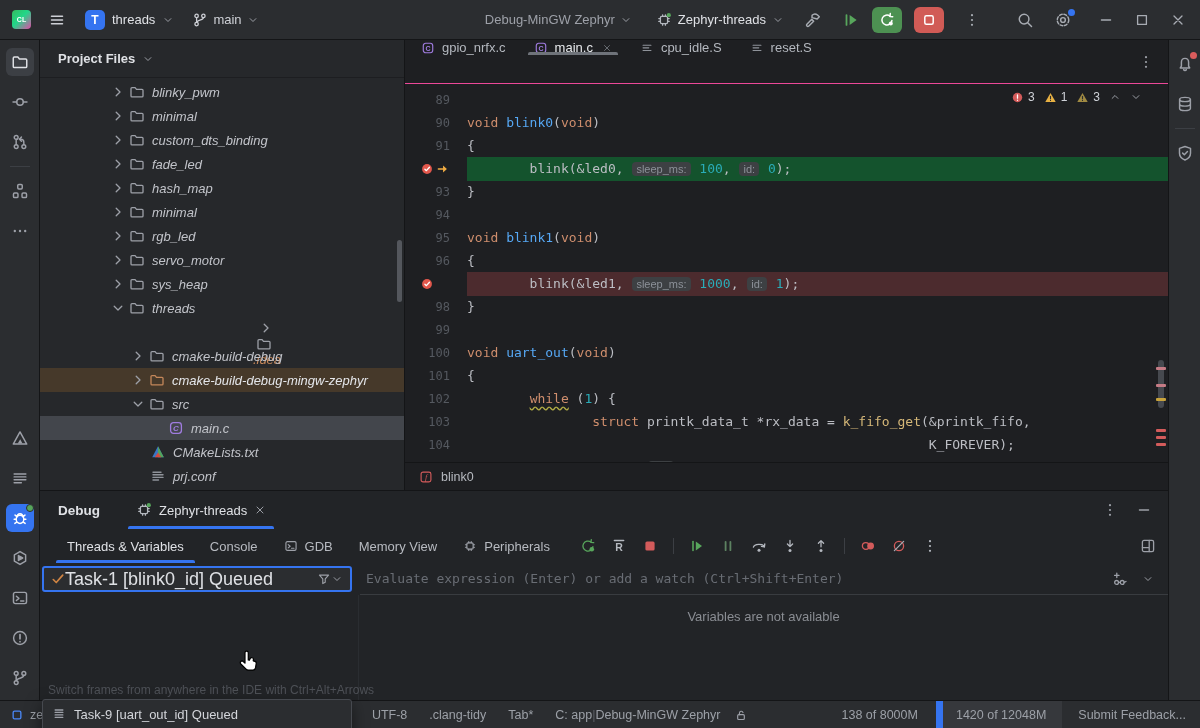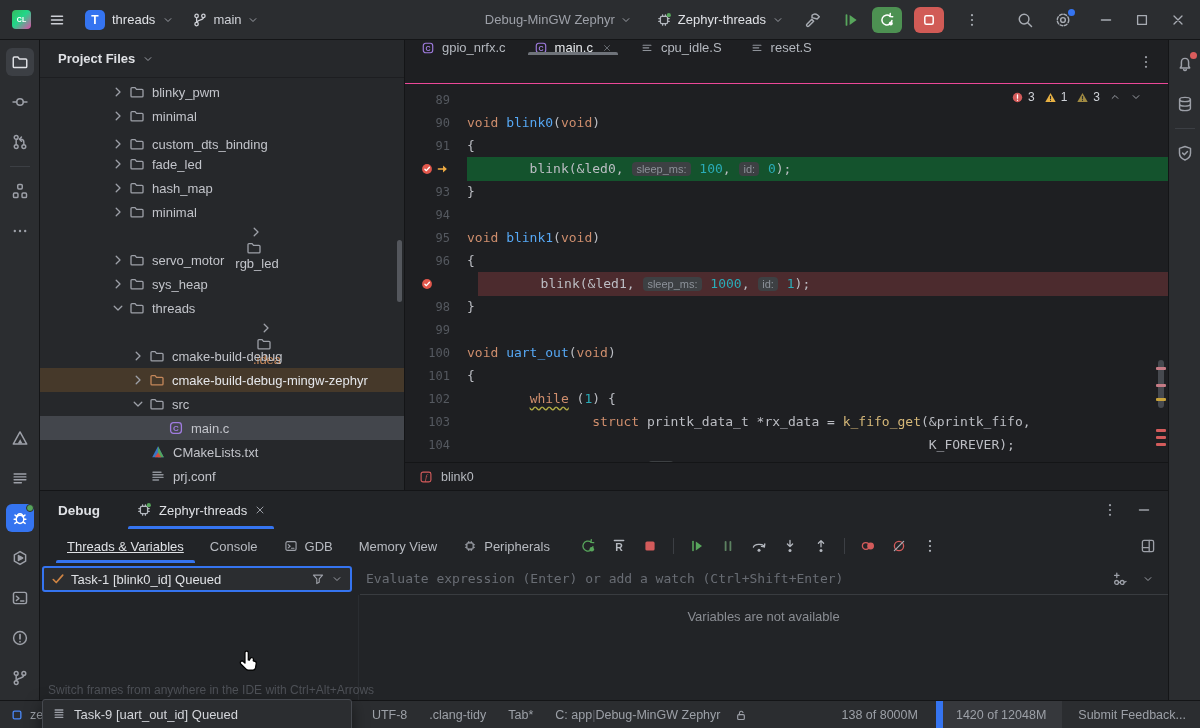--- a/index.html
+++ b/index.html
@@ -48,21 +48,21 @@
   .dot-green { position:absolute; top:0px; right:0px; width:8px; height:8px; border-radius:50%; background:#57a55c; border:1.5px solid #2b2d30; }
 
   .center { flex:1; display:flex; flex-direction:column; min-width:0; }
   .upper { height:450px; display:flex; flex:none; min-width:0; }
 
   
   .project-panel { width:365px; flex:none; background:#26282b; border-right:1px solid #141517;
     display:flex; flex-direction:column; position:relative; }
   .panel-header { height:38px; display:flex; align-items:center; padding-left:18px; gap:7px;
     color:#dfe1e5; font-size:13px; font-weight:700; border-bottom:1px solid #1d1e21; }
-  .tree { flex:1; overflow:hidden; padding-top:2px; }
+  .tree { flex:1; overflow:hidden; padding-top:2px;font-style:italic; }
   .tree-row { height:24px; display:flex; align-items:center; font-size:13px; color:#c2c4ca; white-space:nowrap; }
   .tree-row .chev { color:#9da0a8; margin-right:3px; }
   .tree-row .ficon { margin-right:7px; color:#9da0a8; }
   .tree-row .lbl { }
   .tree-row.row-selected { background:#43464c; }
   .tree-row.row-excluded { background:#46392a; }
   .tree-row.row-excluded .lbl { color:#e4e6ea; }
   .t-orange { color:#c4875a; }
   .tree-scroll { position:absolute; right:2px; top:200px; width:5px; height:62px; background:#54575d; border-radius:3px; }
 
@@ -77,21 +77,21 @@
   .tabs-kebab { margin-left:auto; align-self:center; margin-right:14px; color:#9da0a8; }
 
   .code-wrap { flex:1; position:relative; overflow:hidden; padding-top:4px;
     font-family:"DejaVu Sans Mono", monospace; font-size:13px; }
   .code-row { height:23px; display:flex; align-items:center; }
   .gutter { width:62px; flex:none; display:flex; align-items:center; justify-content:flex-end;
     padding-right:17px; color:#555960; font-size:12px; }
   .gutter.gut-bp { justify-content:flex-start; padding-left:15px; gap:3px; }
   .codetext { flex:1; white-space:pre; line-height:23px; color:#bcbec4; min-width:0; }
   .code-row.row-exec .codetext { background:#14532d; }
-  .code-row.row-bp .codetext { background:#4c2b2e;margin-left:11px; }
+  .code-row.row-bp .codetext { background:#4c2b2e; }
   .tk-kw { color:#cf8e6d; } .tk-fn { color:#56a8f5; } .tk-fny { color:#d5b778; }
   .tk-num { color:#2aacb8; } .tk-str { color:#6aab73; } .tk-pl { color:#bcbec4; }
   .tk-hint { background:#3d4043; color:#8c9199; border-radius:4px; padding:1px 4px;
     font-size:11px; font-family:"Liberation Sans", sans-serif; margin:0 1px; }
   .sqg { text-decoration:underline; text-decoration-style:wavy; text-decoration-color:#b3ae45; text-underline-offset:3px; }
 
   .inspections { position:absolute; top:6px; right:26px; display:flex; align-items:center; gap:9px;
     font-size:12px; color:#cfd2d8; font-family:"Liberation Sans", sans-serif; }
   .insp-item { display:flex; align-items:center; gap:4px; }
 
@@ -108,33 +108,33 @@
   .dbg-row1 { height:38px; flex:none; display:flex; align-items:stretch; padding-left:18px; }
   .dbg-title { align-self:center; font-size:13.5px; font-weight:700; color:#dfe1e5; margin-right:26px; }
   .dbg-session-tab { display:flex; align-items:center; gap:7px; padding:0 10px; position:relative;
     color:#dfe1e5; font-size:13px; }
   .dbg-session-tab::after { content:""; position:absolute; left:2px; right:2px; bottom:0; height:3px;
     background:#3574f0; border-radius:2px 2px 0 0; }
   .dbg-row1-right { margin-left:auto; display:flex; align-items:center; gap:18px; margin-right:16px; color:#9da0a8; }
 
   .dbg-row2 { height:34px; flex:none; display:flex; align-items:stretch; padding-left:14px; font-size:13px; }
   .dtab { display:flex; align-items:center; gap:7px; padding:0 13px; color:#b7bac0; position:relative; }
-  .dtab.active { color:#dfe1e5;text-decoration:underline; }
+  .dtab.active { color:#dfe1e5; }
   .dtab.active::after { content:""; position:absolute; left:2px; right:2px; bottom:0; height:3px;
     background:#3574f0; border-radius:2px 2px 0 0; }
   .dtab .ic { color:#9da0a8; }
   .dbg-toolbar { display:flex; align-items:center; gap:9px; margin-left:14px; }
   .tool-btn { width:22px; height:22px; display:flex; align-items:center; justify-content:center;
     color:#b4b8bf; border-radius:4px; }
   .tool-div { width:1px; height:16px; background:#3c3f44; margin:0 3px; }
   .dbg-row2-right { margin-left:auto; margin-right:12px; align-self:center; color:#9da0a8; }
 
   .dbg-row3 { height:32px; flex:none; display:flex; align-items:center; padding-left:2px; }
   .thread-combo { width:310px; height:26px; flex:none; background:#2b2d30; border:2px solid #3574f0;
-    border-radius:3px; display:flex; align-items:center; gap:6px; padding:0 7px; font-size:13px; color:#dfe1e5; }
+    border-radius:3px; display:flex; align-items:center; gap:0; padding:0 7px; font-size:18px; color:#dfe1e5; }
   .thread-combo .lbl { flex:1; white-space:nowrap; overflow:hidden; }
   .evaluate { flex:1; height:100%; margin-left:8px; border-bottom:1px solid #393c40;
     display:flex; align-items:center; gap:14px; padding:0 14px 0 6px; }
   .evaluate .ph { flex:1; font-family:"DejaVu Sans Mono", monospace; font-size:13px; color:#696d74; white-space:nowrap; overflow:hidden; }
   .evaluate .ic { color:#9da0a8; }
 
   .dbg-content { flex:1; position:relative; min-height:0; }
   .vars-region { position:absolute; left:318px; right:0; top:0; bottom:0; border-left:1px solid #2a2d31;
     display:flex; align-items:flex-start; justify-content:center; }
   .vars-msg { margin-top:14px; font-size:13px; color:#8a8d93; }
@@ -431,21 +431,21 @@
                     <path d="M6.2 4.2L10 8l-3.8 3.8"></path>
                   </svg>
                 </span>
                 <span class="ic ficon">
                   <svg viewBox="0 0 16 16" fill="none" stroke="currentColor" stroke-width="1.3" stroke-linecap="round" stroke-linejoin="round">
                     <path d="M2 4.6c0-.6.4-1 1-1h3.1l1.4 1.7H13c.6 0 1 .4 1 1v5.6c0 .6-.4 1-1 1H3c-.6 0-1-.4-1-1z"></path>
                   </svg>
                 </span>
                 <span class="lbl">minimal</span>
               </div>
-              <div class="tree-row" style="padding-left: 70px; align-items: flex-end;">
+              <div class="tree-row" style="padding-left: 70px;">
                 <span class="ic chev">
                   <svg viewBox="0 0 16 16" fill="none" stroke="currentColor" stroke-width="1.3" stroke-linecap="round" stroke-linejoin="round">
                     <path d="M6.2 4.2L10 8l-3.8 3.8"></path>
                   </svg>
                 </span>
                 <span class="ic ficon">
                   <svg viewBox="0 0 16 16" fill="none" stroke="currentColor" stroke-width="1.3" stroke-linecap="round" stroke-linejoin="round">
                     <path d="M2 4.6c0-.6.4-1 1-1h3.1l1.4 1.7H13c.6 0 1 .4 1 1v5.6c0 .6-.4 1-1 1H3c-.6 0-1-.4-1-1z"></path>
                   </svg>
                 </span>
@@ -483,21 +483,21 @@
                     <path d="M6.2 4.2L10 8l-3.8 3.8"></path>
                   </svg>
                 </span>
                 <span class="ic ficon">
                   <svg viewBox="0 0 16 16" fill="none" stroke="currentColor" stroke-width="1.3" stroke-linecap="round" stroke-linejoin="round">
                     <path d="M2 4.6c0-.6.4-1 1-1h3.1l1.4 1.7H13c.6 0 1 .4 1 1v5.6c0 .6-.4 1-1 1H3c-.6 0-1-.4-1-1z"></path>
                   </svg>
                 </span>
                 <span class="lbl">minimal</span>
               </div>
-              <div class="tree-row" style="padding-left: 70px; flex-direction: column;">
+              <div class="tree-row" style="padding-left: 70px;">
                 <span class="ic chev">
                   <svg viewBox="0 0 16 16" fill="none" stroke="currentColor" stroke-width="1.3" stroke-linecap="round" stroke-linejoin="round">
                     <path d="M6.2 4.2L10 8l-3.8 3.8"></path>
                   </svg>
                 </span>
                 <span class="ic ficon">
                   <svg viewBox="0 0 16 16" fill="none" stroke="currentColor" stroke-width="1.3" stroke-linecap="round" stroke-linejoin="round">
                     <path d="M2 4.6c0-.6.4-1 1-1h3.1l1.4 1.7H13c.6 0 1 .4 1 1v5.6c0 .6-.4 1-1 1H3c-.6 0-1-.4-1-1z"></path>
                   </svg>
                 </span>

